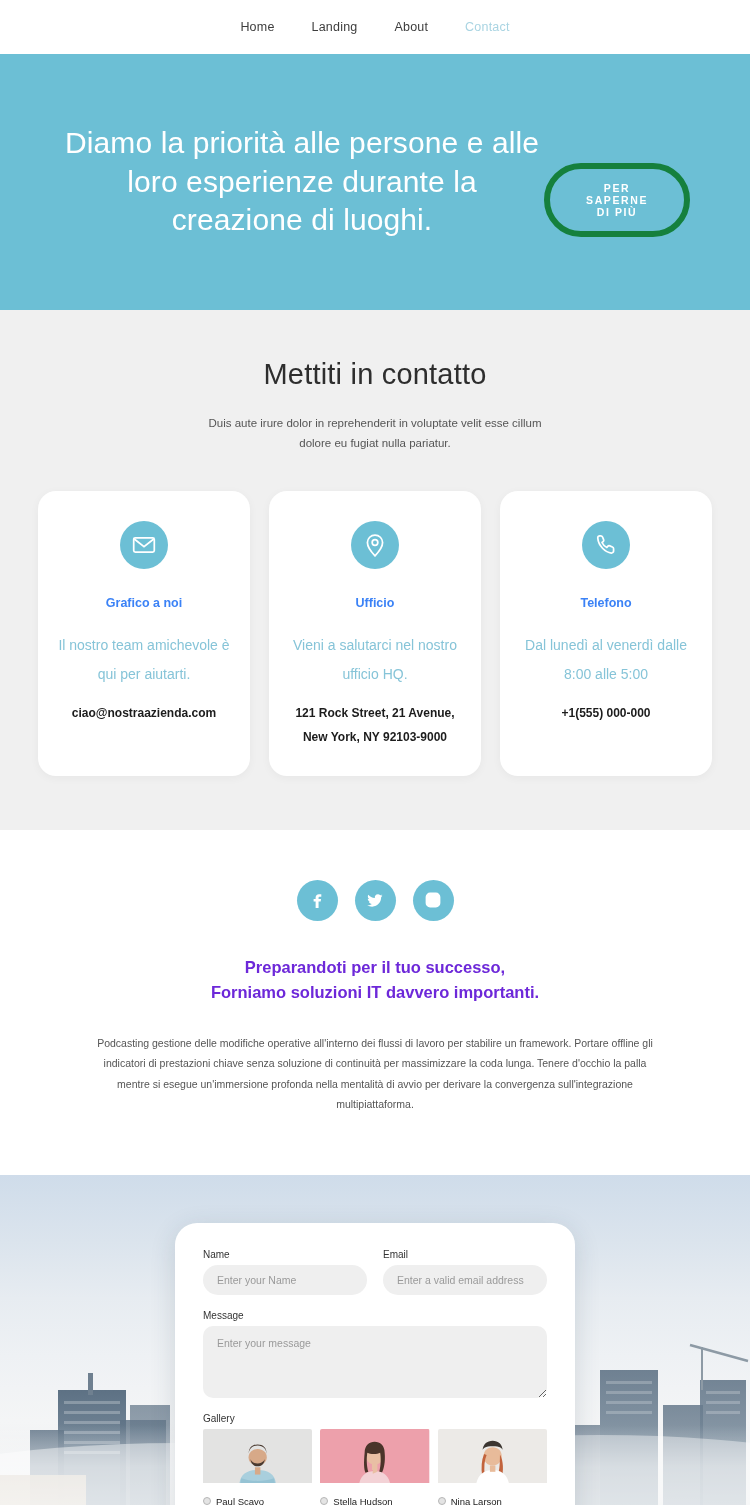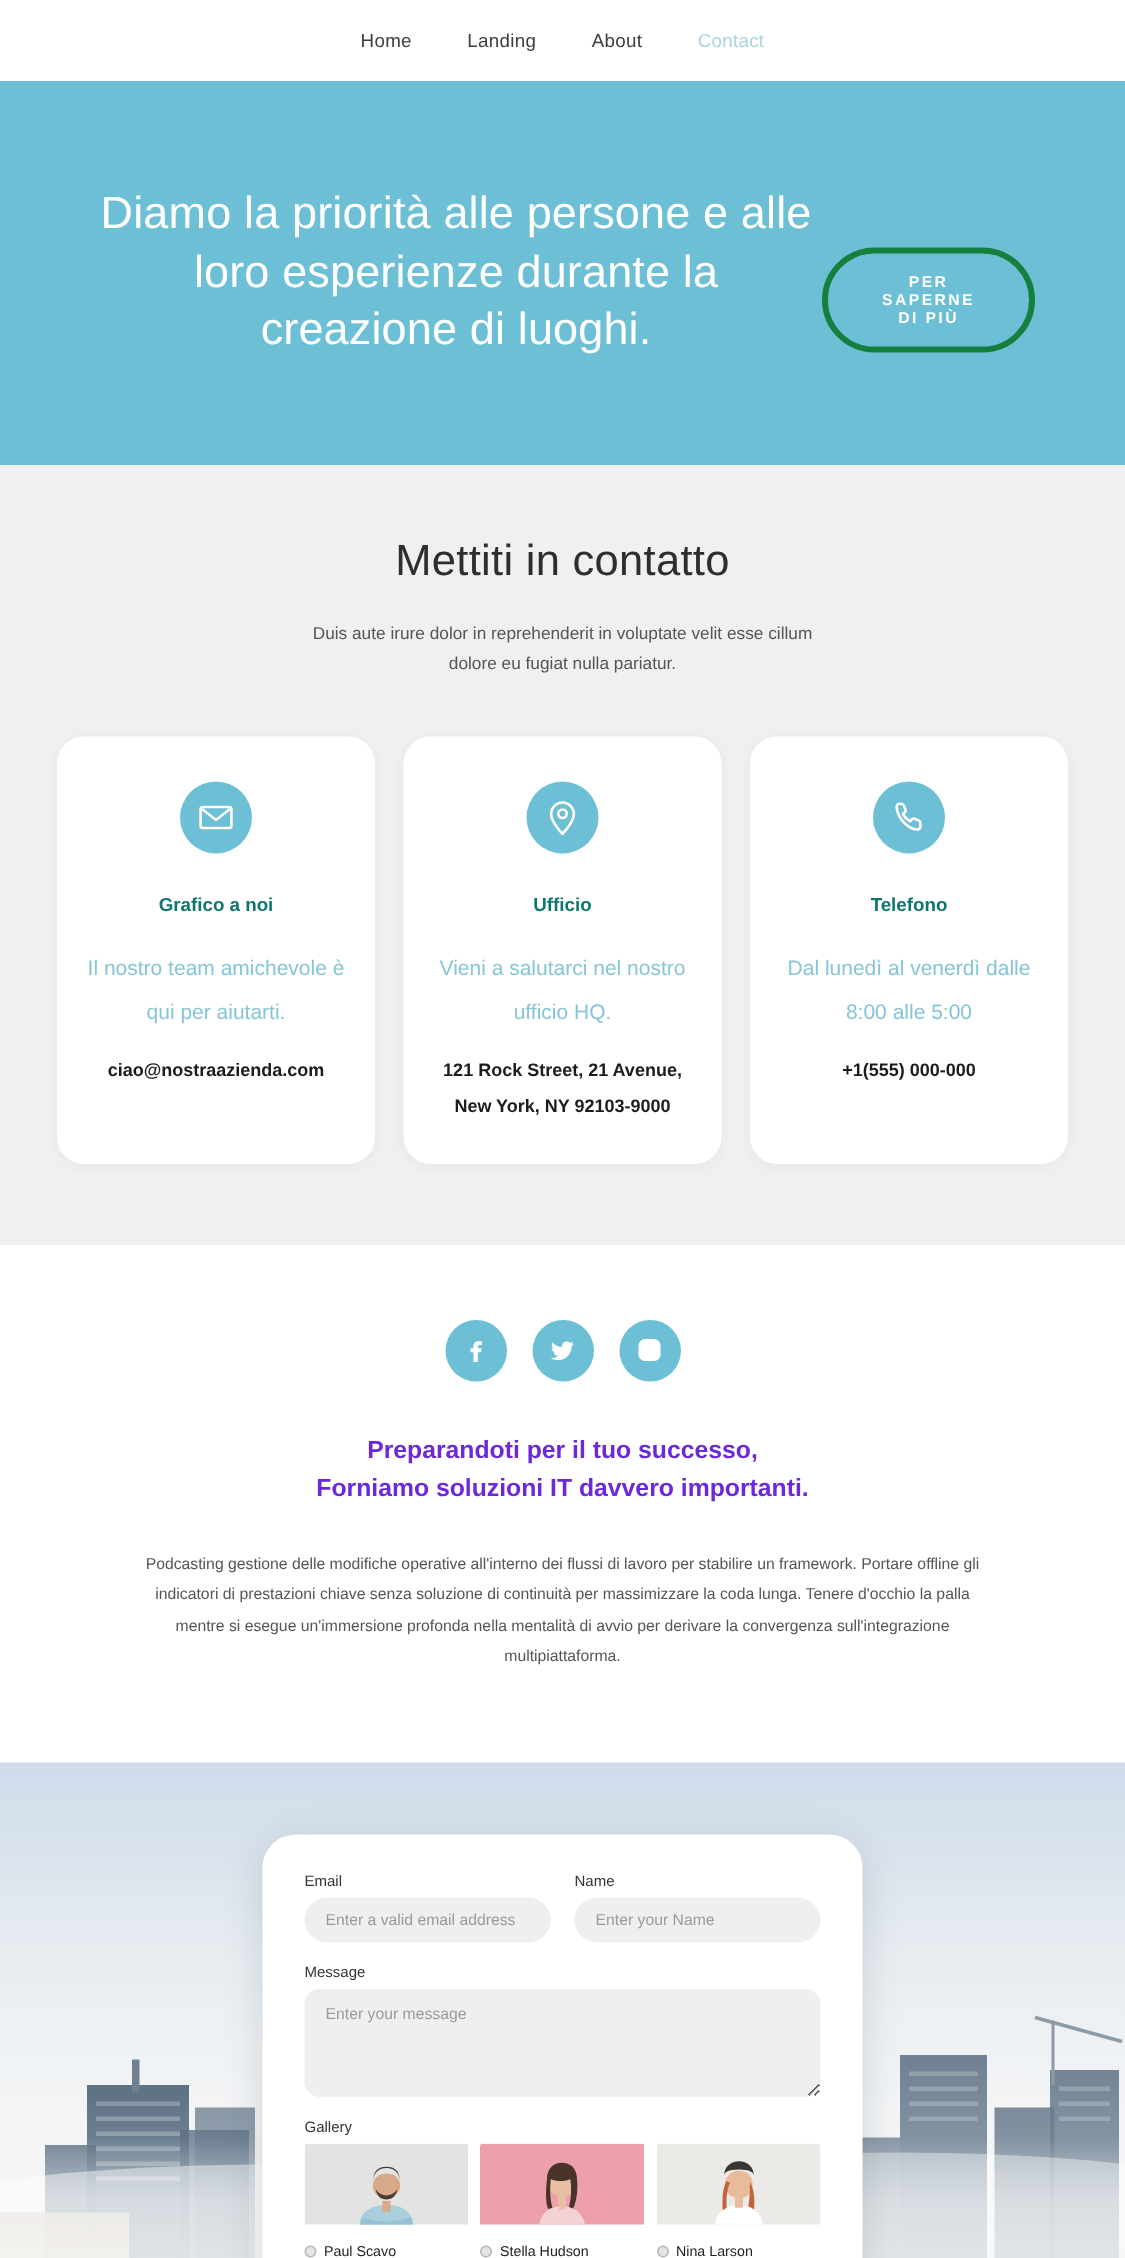--- a/index.html
+++ b/index.html
@@ -28,21 +28,21 @@
   .hero {
     background:#6cbfd5; height:256px;
     display:flex; flex-direction:row; align-items:center;
     justify-content:center; padding:0 60px;
   }
   .hero-title {
     color:#fff; font-weight:300; font-size:30px; line-height:1.28;
     text-align:center; letter-spacing:.1px;
   }
   .hero-btn {
-    margin-top:35px; background:transparent; border:4px solid #15803d;
+    margin-top:35px; background:transparent; border:6px solid #15803d;
     color:#fff; border-radius:40px; padding:13px 36px;
     font-size:10.5px; font-weight:bold; letter-spacing:1.6px;
     cursor:pointer; font-family:inherit;
   }
 
   
   .contact-section { background:#f0f0f0; padding:48px 38px 54px; }
   .section-title {
     text-align:center; font-size:29px; font-weight:400;
     color:#2e2e2e; letter-spacing:.2px;
@@ -59,21 +59,21 @@
     display:flex; flex-direction:column; align-items:center;
     min-height:225px;
   }
   .card-icon {
     width:48px; height:48px; border-radius:50%;
     background:#6cbfd5; display:flex;
     align-items:center; justify-content:center;
   }
   .card-icon svg { width:26px; height:26px; }
   .card-title {
-    margin-top:27px; font-size:12.5px; font-weight:bold; color:#0f766e;
+    margin-top:27px; font-size:12.5px; font-weight:bold; color:#3b82f6;
   }
   .card-desc {
     margin-top:21px; font-size:14px; color:#86c4d8;
     line-height:2.05;
   }
   .card-value {
     margin-top:12px; font-size:12px; font-weight:bold;
     color:#1c1c1c; line-height:2.05;
   }
 
@@ -312,26 +312,26 @@
       <ellipse cx="120" cy="408" rx="290" ry="58" fill="#ffffff" opacity=".75"></ellipse>
       <ellipse cx="430" cy="422" rx="300" ry="56" fill="#ffffff" opacity=".7"></ellipse>
       <ellipse cx="690" cy="400" rx="230" ry="52" fill="#ffffff" opacity=".6"></ellipse>
       <rect x="0" y="395" width="750" height="95" fill="url(#fog2)"></rect>
     </svg>
 
     <div class="form-card">
 
       <div class="form-row">
         <div class="field">
+          <label class="field-label">Name</label>
+          <input class="input" type="text" placeholder="Enter your Name" style="">
+        </div>
+        <div class="field">
           <label class="field-label">Email</label>
           <input class="input" type="email" placeholder="Enter a valid email address" style="">
-        </div>
-        <div class="field">
-          <label class="field-label">Name</label>
-          <input class="input" type="text" placeholder="Enter your Name" style="">
         </div>
       </div>
 
       <div class="msg-field">
         <label class="field-label">Message</label>
         <textarea class="textarea" placeholder="Enter your message" style=""></textarea>
       </div>
 
       <div class="gallery-block">
         <label class="field-label">Gallery</label>

